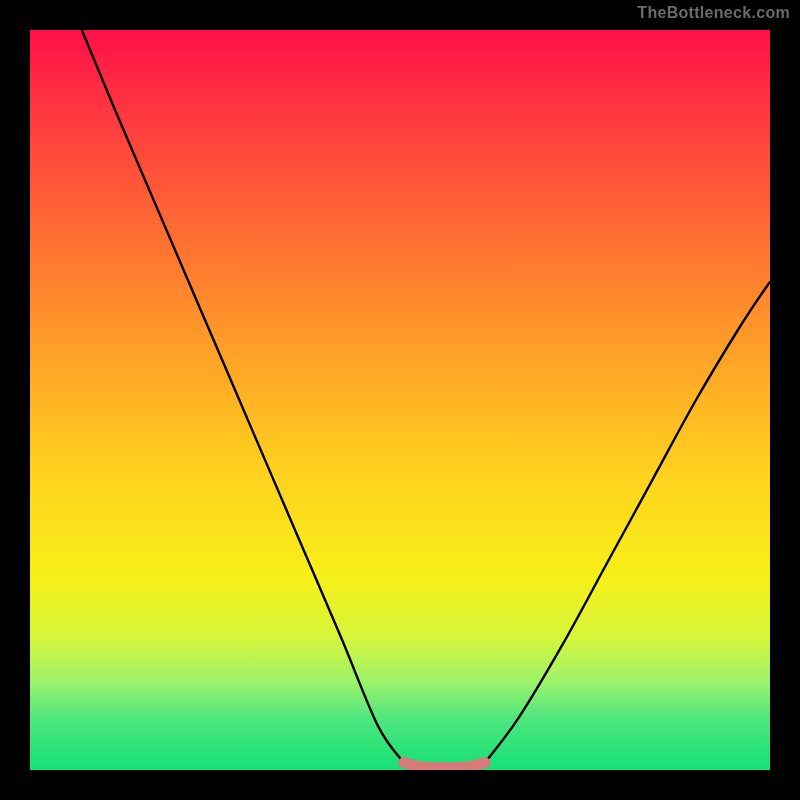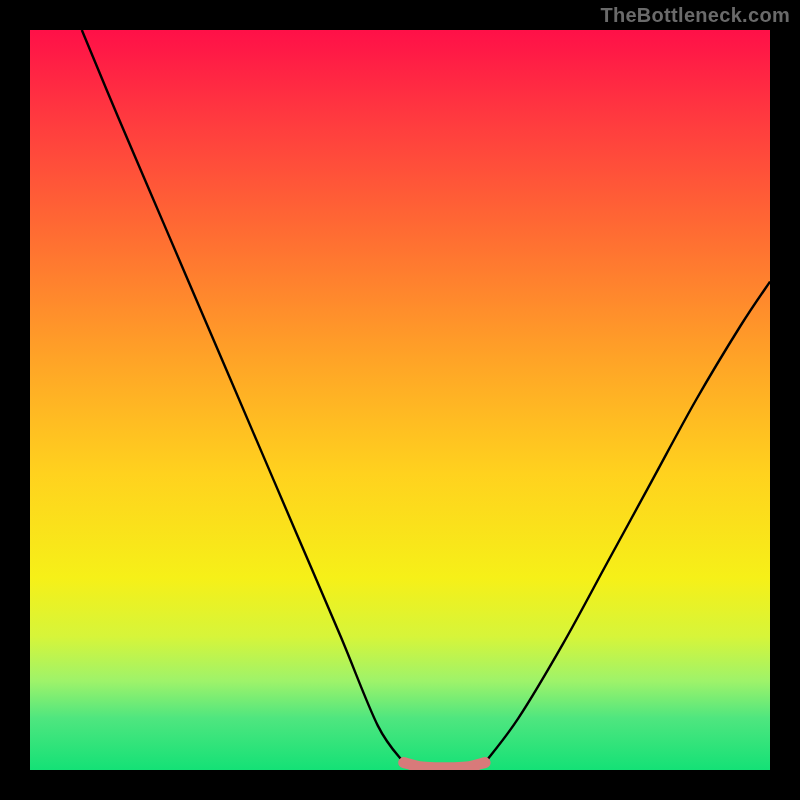--- a/index.html
+++ b/index.html
@@ -15,21 +15,21 @@
     position: relative;
     width: 800px;
     height: 800px;
     background: #000;
   }
   .watermark {
     position: absolute;
     top: 4px;
     right: 10px;
     color: #6a6a6a;
-    font-size: 20px;
+    font-size: 16px;
     font-weight: 600;
     letter-spacing: 0.3px;
     z-index: 10;
   }
   .plot {
     position: absolute;
     left: 30px;
     top: 30px;
     width: 740px;
     height: 740px;

